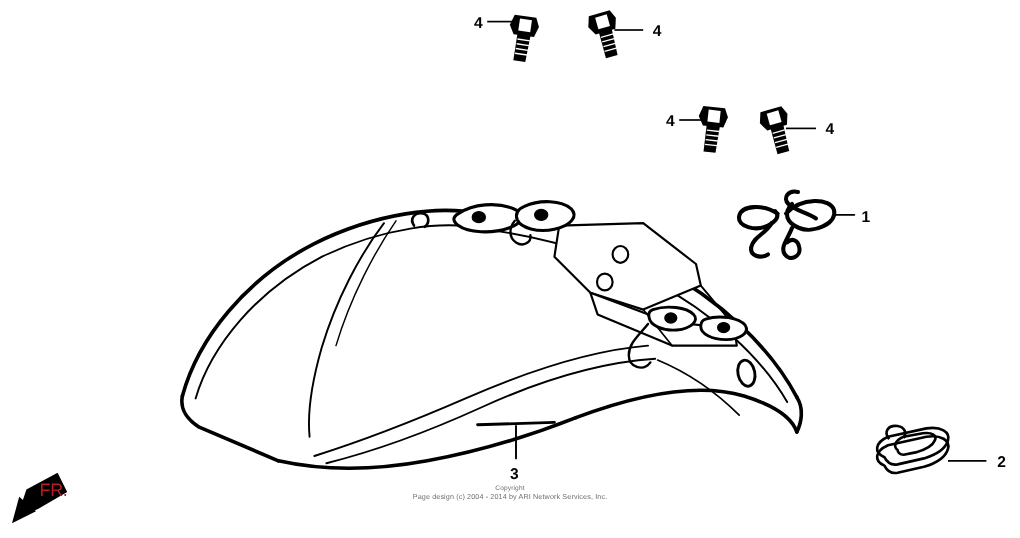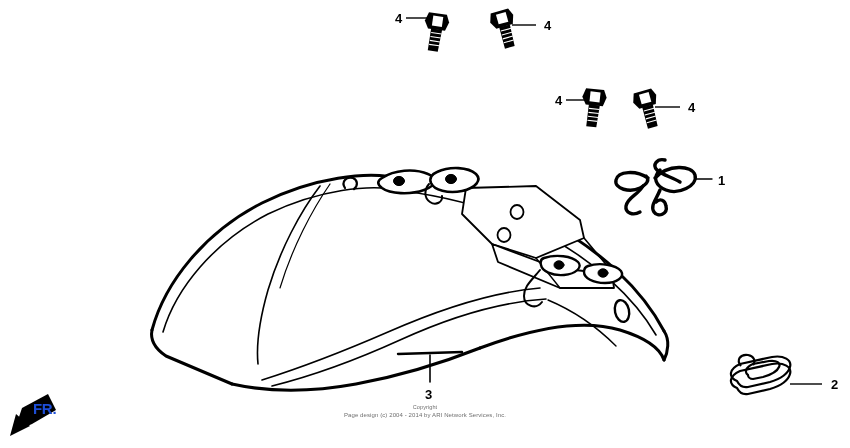--- a/index.html
+++ b/index.html
@@ -35,23 +35,23 @@
     font-weight: bold;
     font-size: 13px;
     color: #000000;
     line-height: 1;
     white-space: nowrap;
     user-select: none;
   }
   .fr-label {
     position: absolute;
     font-family: "Liberation Sans", sans-serif;
-    font-weight: bold;
+    font-weight: normal;
     font-size: 15px;
-    color: #1d4ed8;
+    color: #b91c1c;
     letter-spacing: -0.3px;
     white-space: nowrap;
   }
   #footer-block {
     position: absolute;
     left: 0;
     top: 404px;
     width: 850px;
     text-align: center;
     color: #6f6f6f;

